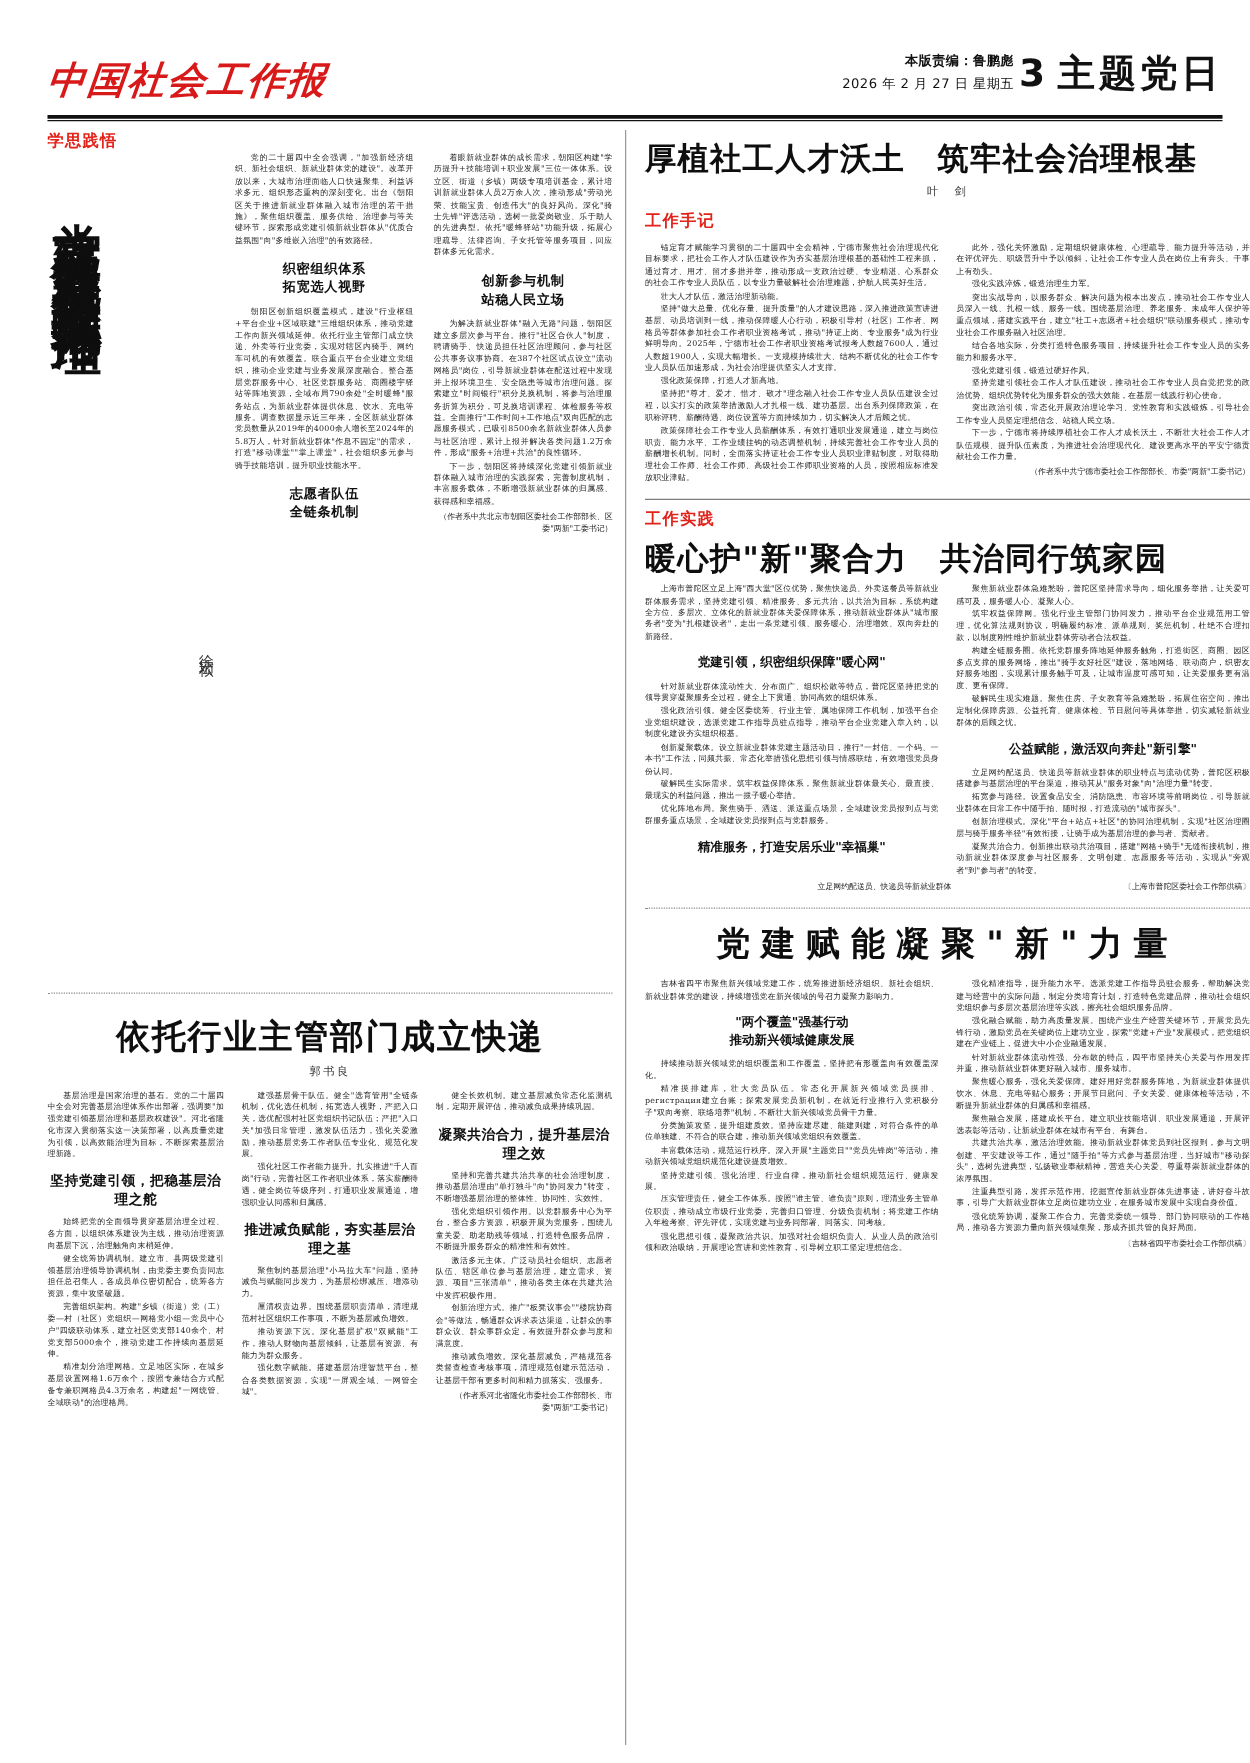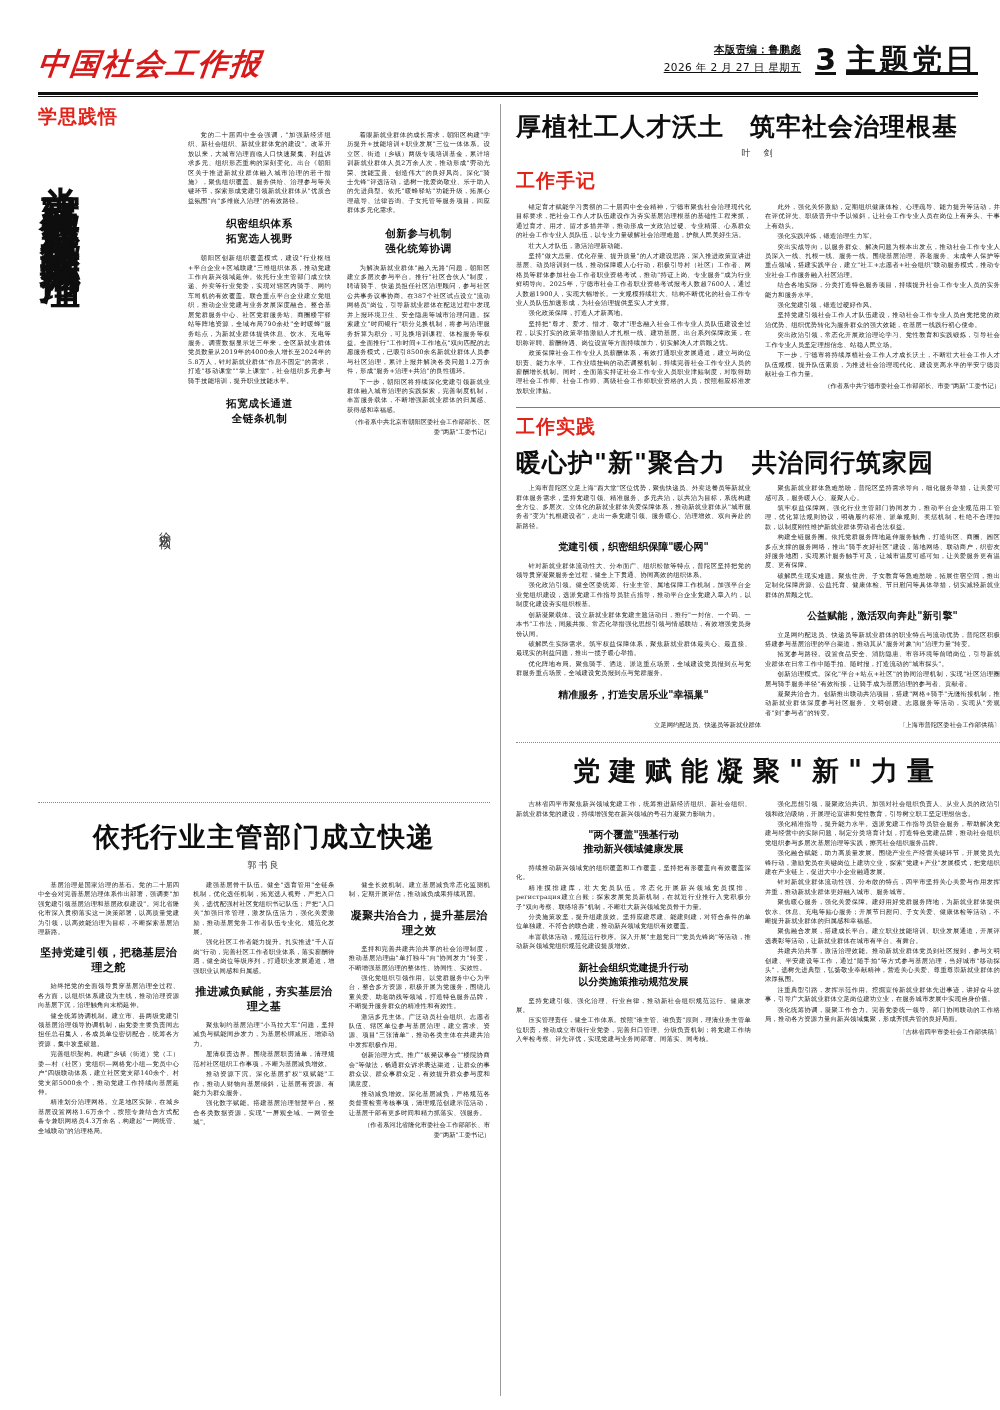--- a/index.html
+++ b/index.html
@@ -15,21 +15,21 @@
   .masthead{position:absolute;left:38px;top:46px;right:22px;height:46px;}
   .logo{
     position:absolute;left:0;top:-2px;
     font-family:"DejaVu Serif",serif;
     font-size:30px;font-weight:700;color:#d8191a;
     letter-spacing:2px;
     font-style:italic;
     transform:skewX(-6deg);
     white-space:nowrap;
   }
-  .head-right{position:absolute;right:0;top:-4px;display:flex;align-items:flex-end;gap:14px;text-decoration:underline;}
+  .head-right{position:absolute;right:0;top:-4px;display:flex;align-items:flex-end;gap:4px;}
   .head-meta{text-align:right;line-height:1.45;}
   .head-meta .editor{font-size:10.5px;font-weight:700;color:#111;font-family:"DejaVu Sans",sans-serif;letter-spacing:.4px;}
   .head-meta .datebar{font-size:10.5px;color:#111;font-family:"DejaVu Sans",sans-serif;letter-spacing:.4px;margin-top:3px;}
   .head-meta .datebar .wk{}
   .pagebrand{display:flex;align-items:baseline;gap:10px;}
   .pagenum{font-size:30px;font-weight:700;font-family:"DejaVu Sans",sans-serif;line-height:1;}
   .pagesec{font-size:30px;font-weight:700;font-family:"DejaVu Sans",sans-serif;letter-spacing:3px;line-height:1;}
   .rule-top{position:absolute;left:38px;right:22px;top:92px;height:3px;background:#111;}
   .rule-top::after{content:"";position:absolute;left:0;right:0;top:4px;height:1px;background:#111;}
 
@@ -38,21 +38,21 @@
   .vsep{position:absolute;top:0;bottom:0;width:1px;background:#9a9a9a;}
   .vsep.main{left:462px;top:0;bottom:0;}
 
   .colL{position:absolute;left:0;top:0;width:452px;}
   .colR{position:absolute;left:478px;top:0;width:484px;}
 
   
   .kicker{
     color:#e2231a;font-weight:700;
     font-family:"DejaVu Sans",sans-serif;
-    font-size:19px;letter-spacing:1px;
+    font-size:13px;letter-spacing:1px;
   }
 
   
   .hero{position:relative;height:660px;}
   .hero-title{
     position:absolute;left:2px;top:24px;
     writing-mode:vertical-rl;text-orientation:upright;
     font-family:"DejaVu Serif",serif;
     font-weight:700;font-size:40px;letter-spacing:6px;
     line-height:1.02;height:600px;color:#0e0e0e;
@@ -164,27 +164,27 @@
           <div class="hero-title">党建引领新就业群体融入城市治理</div>
           <div class="hero-author">徐宏祯</div>
           <div class="hero-cols">
             <p class="bt">党的二十届四中全会强调，"加强新经济组织、新社会组织、新就业群体党的建设"。改革开放以来，大城市治理面临人口快速聚集、利益诉求多元、组织形态重构的深刻变化。出台《朝阳区关于推进新就业群体融入城市治理的若干措施》，聚焦组织覆盖、服务供给、治理参与等关键环节，探索形成党建引领新就业群体从"优质合益氛围"向"多维嵌入治理"的有效路径。</p>
             <div class="subhd">
               <div>织密组织体系</div>
               <div>拓宽选人视野</div>
             </div>
             <p class="bt">朝阳区创新组织覆盖模式，建设"行业枢纽+平台企业+区域联建"三维组织体系，推动党建工作向新兴领域延伸。依托行业主管部门成立快递、外卖等行业党委，实现对辖区内骑手、网约车司机的有效覆盖。联合重点平台企业建立党组织，推动企业党建与业务发展深度融合。整合基层党群服务中心、社区党群服务站、商圈楼宇驿站等阵地资源，全域布局790余处"全时暖蜂"服务站点，为新就业群体提供休息、饮水、充电等服务。调查数据显示近三年来，全区新就业群体党员数量从2019年的4000余人增长至2024年的5.8万人，针对新就业群体"作息不固定"的需求，打造"移动课堂""掌上课堂"，社会组织多元参与骑手技能培训，提升职业技能水平。</p>
             <div class="subhd">
-              <div>拓宽成长通道</div>
+              <div>志愿者队伍</div>
               <div>全链条机制</div>
             </div>
             <p class="bt">着眼新就业群体的成长需求，朝阳区构建"学历提升+技能培训+职业发展"三位一体体系。设立区、街道（乡镇）两级专项培训基金，累计培训新就业群体人员2万余人次，推动形成"劳动光荣、技能宝贵、创造伟大"的良好风尚。深化"骑士先锋"评选活动，选树一批爱岗敬业、乐于助人的先进典型。依托"暖蜂驿站"功能升级，拓展心理疏导、法律咨询、子女托管等服务项目，回应群体多元化需求。</p>
             <div class="subhd">
               <div>创新参与机制</div>
-              <div>强化统筹协调</div>
+              <div>站稳人民立场</div>
             </div>
             <p class="bt">为解决新就业群体"融入无路"问题，朝阳区建立多层次参与平台。推行"社区合伙人"制度，聘请骑手、快递员担任社区治理顾问，参与社区公共事务议事协商。在387个社区试点设立"流动网格员"岗位，引导新就业群体在配送过程中发现并上报环境卫生、安全隐患等城市治理问题。探索建立"时间银行"积分兑换机制，将参与治理服务折算为积分，可兑换培训课程、体检服务等权益。全面推行"工作时间+工作地点"双向匹配的志愿服务模式，已吸引8500余名新就业群体人员参与社区治理，累计上报并解决各类问题1.2万余件，形成"服务+治理+共治"的良性循环。</p>
             <p class="bt">下一步，朝阳区将持续深化党建引领新就业群体融入城市治理的实践探索，完善制度机制，丰富服务载体，不断增强新就业群体的归属感、获得感和幸福感。</p>
             <div class="sig">（作者系中共北京市朝阳区委社会工作部部长、区委"两新"工委书记）</div>
           </div>
         </div>
       </div>
 
       <div class="dotrule"></div>
 
@@ -279,24 +279,20 @@
         <div class="cols2">
           <p class="bt">吉林省四平市聚焦新兴领域党建工作，统筹推进新经济组织、新社会组织、新就业群体党的建设，持续增强党在新兴领域的号召力凝聚力影响力。</p>
           <div class="boxhd">
             <div>"两个覆盖"强基行动</div>
             <div>推动新兴领域健康发展</div>
           </div>
           <p class="bt">持续推动新兴领域党的组织覆盖和工作覆盖，坚持把有形覆盖向有效覆盖深化。</p>
           <p class="bt">精准摸排建库，壮大党员队伍。常态化开展新兴领域党员摸排、регистрация建立台账；探索发展党员新机制，在就近行业推行入党积极分子"双向考察、联络培养"机制，不断壮大新兴领域党员骨干力量。</p>
           <p class="bt">分类施策攻坚，提升组建质效。坚持应建尽建、能建则建，对符合条件的单位单独建、不符合的联合建，推动新兴领域党组织有效覆盖。</p>
           <p class="bt">丰富载体活动，规范运行秩序。深入开展"主题党日""党员先锋岗"等活动，推动新兴领域党组织规范化建设提质增效。</p>
-          <div class="boxhd">
-            <div>新社会组织党建提升行动</div>
-            <div>以分类施策推动规范发展</div>
-          </div>
           <p class="bt">坚持党建引领、强化治理、行业自律，推动新社会组织规范运行、健康发展。</p>
           <p class="bt">压实管理责任，健全工作体系。按照"谁主管、谁负责"原则，理清业务主管单位职责，推动成立市级行业党委，完善归口管理、分级负责机制；将党建工作纳入年检考察、评先评优，实现党建与业务同部署、同落实、同考核。</p>
           <p class="bt">强化思想引领，凝聚政治共识。加强对社会组织负责人、从业人员的政治引领和政治吸纳，开展理论宣讲和党性教育，引导树立职工坚定理想信念。</p>
           <p class="bt">强化精准指导，提升能力水平。选派党建工作指导员驻会服务，帮助解决党建与经营中的实际问题，制定分类培育计划，打造特色党建品牌，推动社会组织党组织参与多层次基层治理等实践，擦亮社会组织服务品牌。</p>
           <p class="bt">强化融合赋能，助力高质量发展。围绕产业生产经营关键环节，开展党员先锋行动，激励党员在关键岗位上建功立业，探索"党建+产业"发展模式，把党组织建在产业链上，促进大中小企业融通发展。</p>
           <p class="bt">针对新就业群体流动性强、分布散的特点，四平市坚持关心关爱与作用发挥并重，推动新就业群体更好融入城市、服务城市。</p>
           <p class="bt">聚焦暖心服务，强化关爱保障。建好用好党群服务阵地，为新就业群体提供饮水、休息、充电等贴心服务；开展节日慰问、子女关爱、健康体检等活动，不断提升新就业群体的归属感和幸福感。</p>
           <p class="bt">聚焦融合发展，搭建成长平台。建立职业技能培训、职业发展通道，开展评选表彰等活动，让新就业群体在城市有平台、有舞台。</p>
           <p class="bt">共建共治共享，激活治理效能。推动新就业群体党员到社区报到，参与文明创建、平安建设等工作，通过"随手拍"等方式参与基层治理，当好城市"移动探头"，选树先进典型，弘扬敬业奉献精神，营造关心关爱、尊重尊崇新就业群体的浓厚氛围。</p>
           <p class="bt">注重典型引路，发挥示范作用。挖掘宣传新就业群体先进事迹，讲好奋斗故事，引导广大新就业群体立足岗位建功立业，在服务城市发展中实现自身价值。</p>

